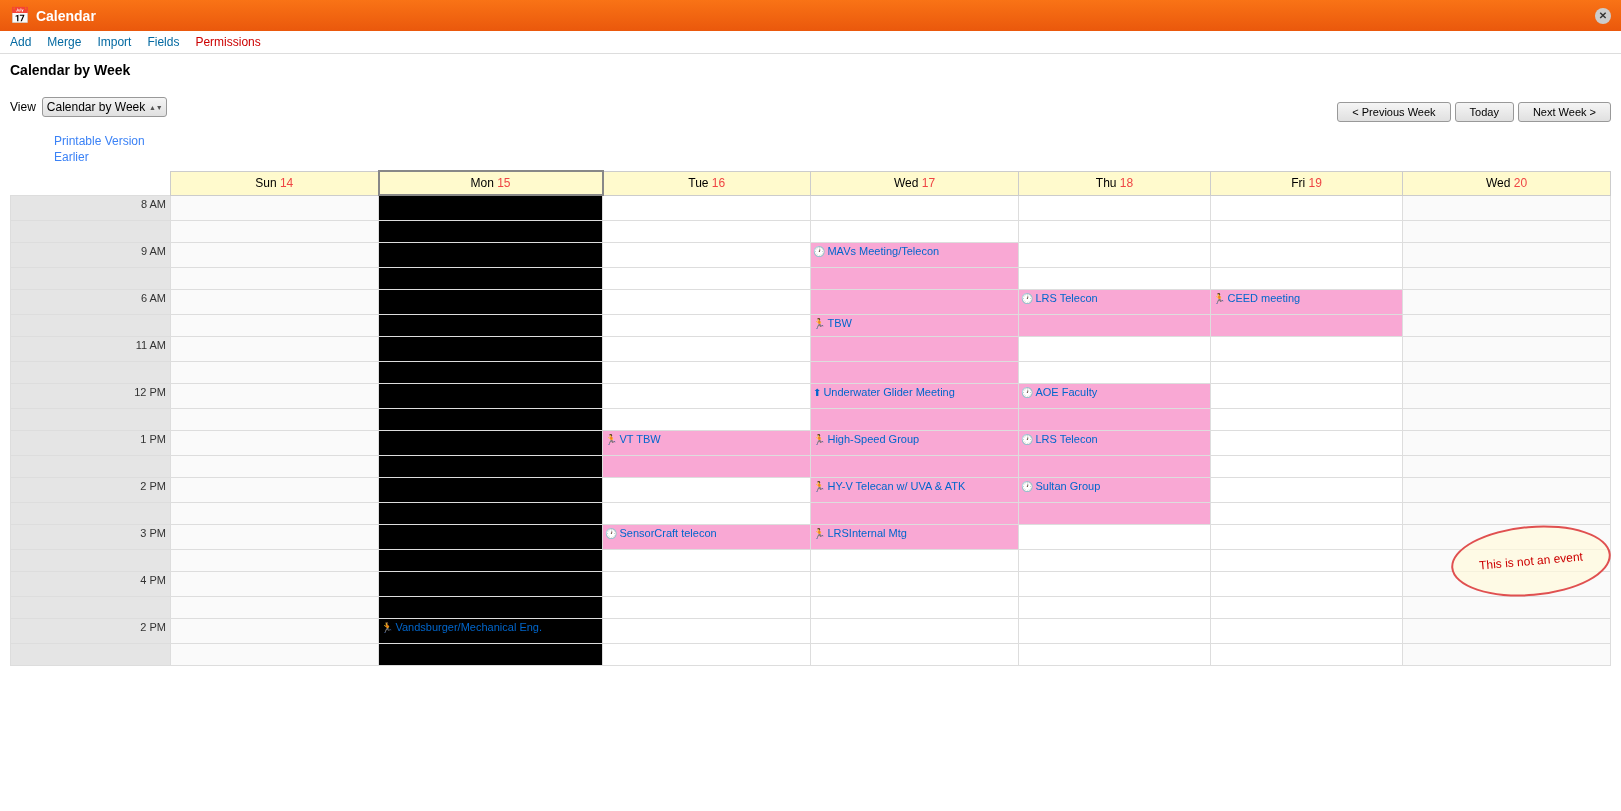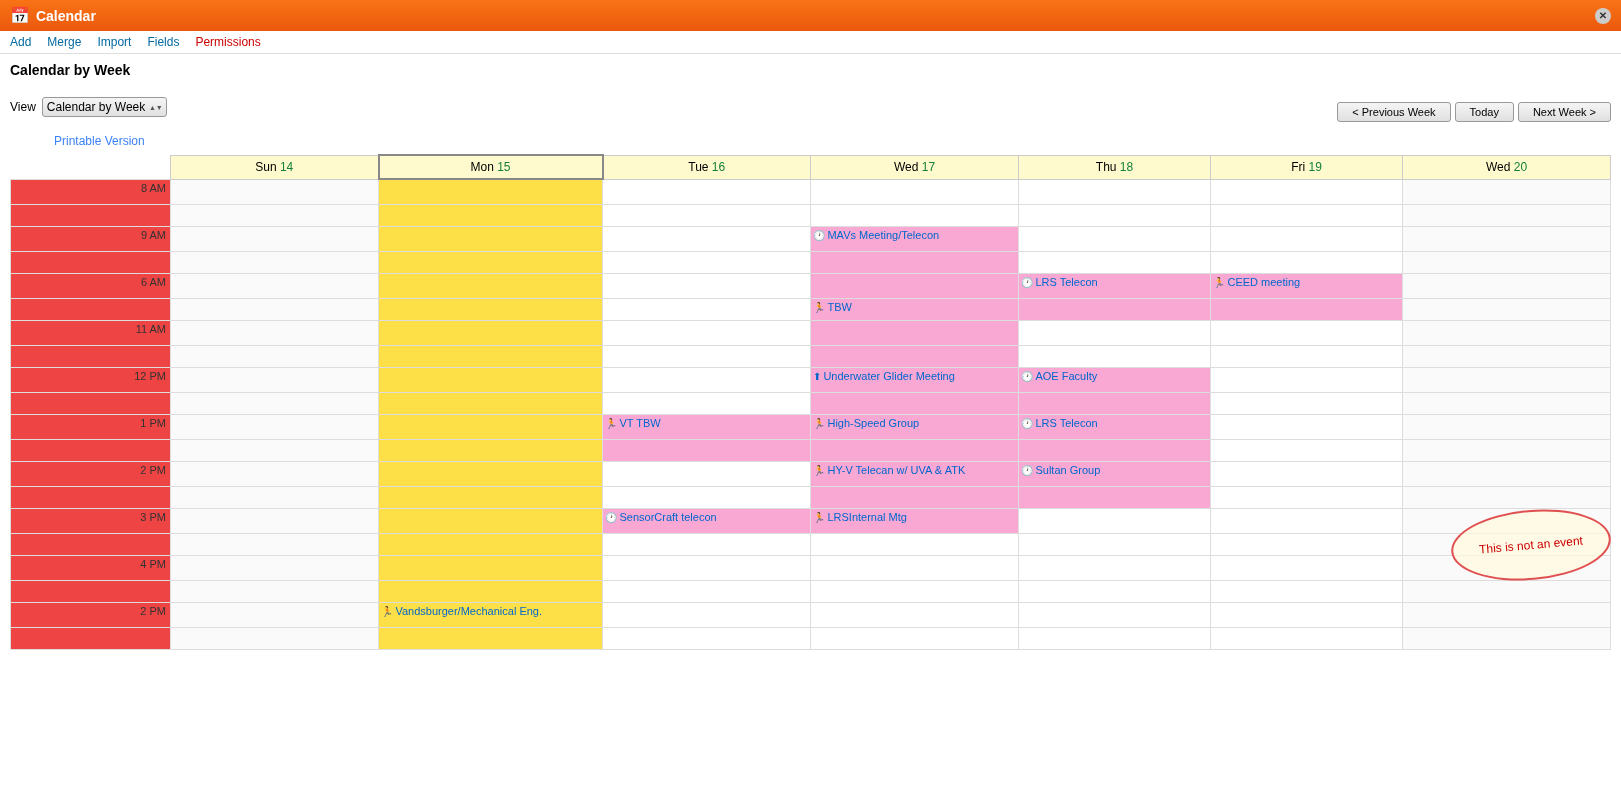--- a/index.html
+++ b/index.html
@@ -98,43 +98,43 @@
       text-align: center;
       padding: 4px 2px;
       font-size: 12px;
       font-weight: normal;
     }
     #calendar-table thead th.today-col {
       background: #fffacd;
       border: 2px solid #888;
       margin-top: 19px;
     }
-    #calendar-table thead th a { color: #15803d; text-decoration: none; text-align: center; }
+    #calendar-table thead th a { color: #ef4444; text-decoration: none; text-align: center; }
 
     
     .time-col {
       width: 50px;
-      background: #ef4444;
+      background: #e5e5e5;
       border: 1px solid #ddd;
       text-align: right;
       padding: 2px 4px;
       font-size: 11px;
       color: #333;
       vertical-align: top;
     }
 
     
     .day-cell {
       border: 1px solid #ddd;
       vertical-align: top;
       height: 25px;
       background: #fff;
       position: relative;
     }
-    .day-cell.today-col { background: #fde047; }
+    .day-cell.today-col { background: #000000; }
     .day-cell.weekend { background: #fafafa; }
 
     
     .half-row .day-cell {
       border-top: 1px dotted #e8e8e8;
       height: 22px;
     }
 
     
     .event-link {
@@ -205,20 +205,21 @@
     <div id="nav-buttons">
       <button class="nav-btn">&lt; Previous Week</button>
       <button class="nav-btn">Today</button>
       <button class="nav-btn">Next Week &gt;</button>
     </div>
   </div>
 </div>
 
 <div id="extra-links">
   <a>Printable Version</a>
+  <a>Earlier</a>
 </div>
 
 <div id="calendar-container" style="position:relative;">
   <table id="calendar-table">
     <colgroup>
       <col style="width:55px">
       <col style="width:13%">
       <col style="width:14%">
       <col style="width:13%">
       <col style="width:13%">

